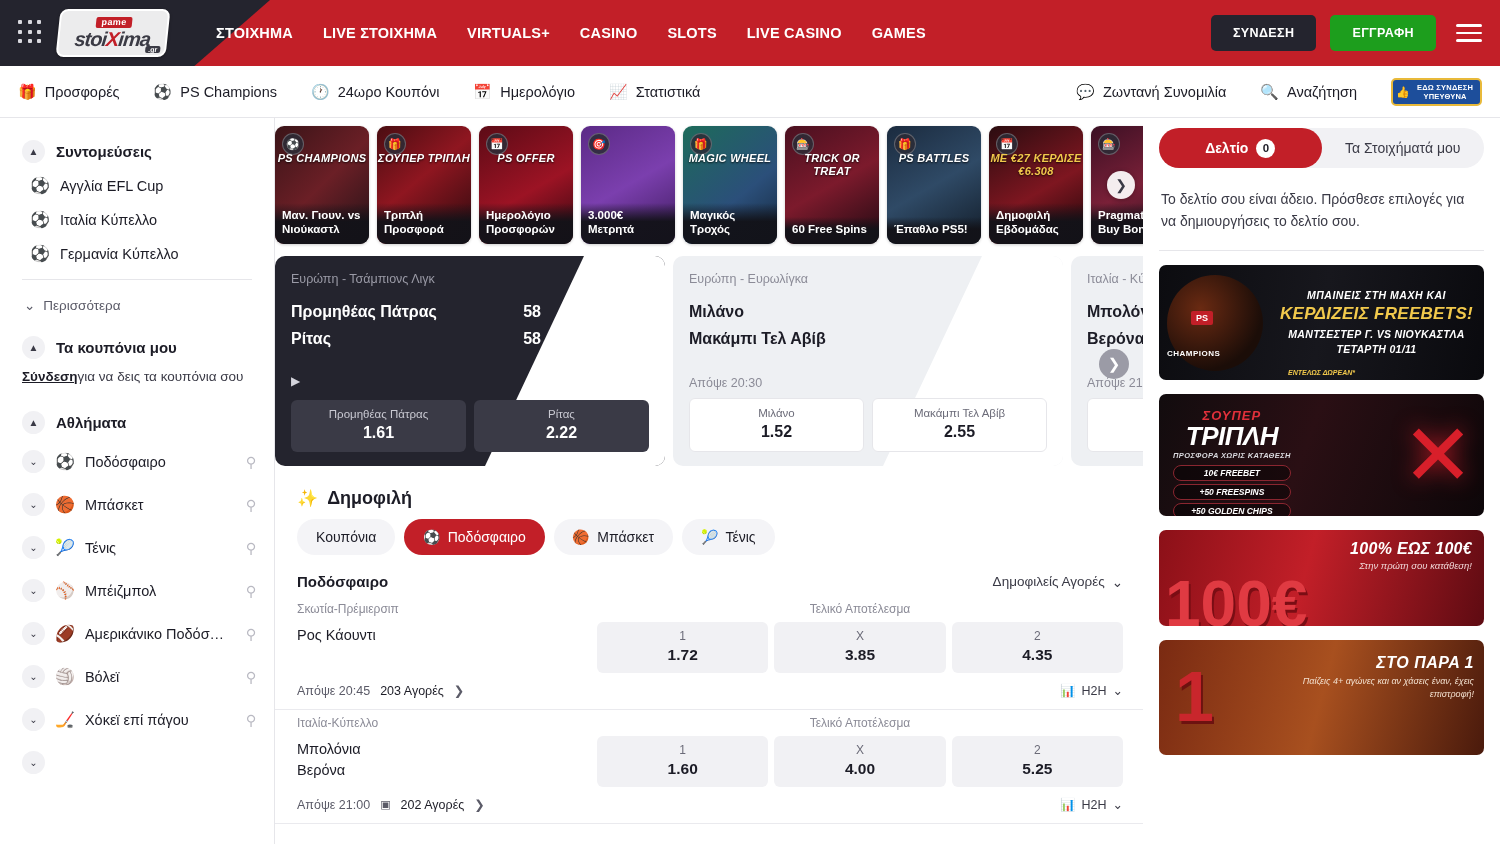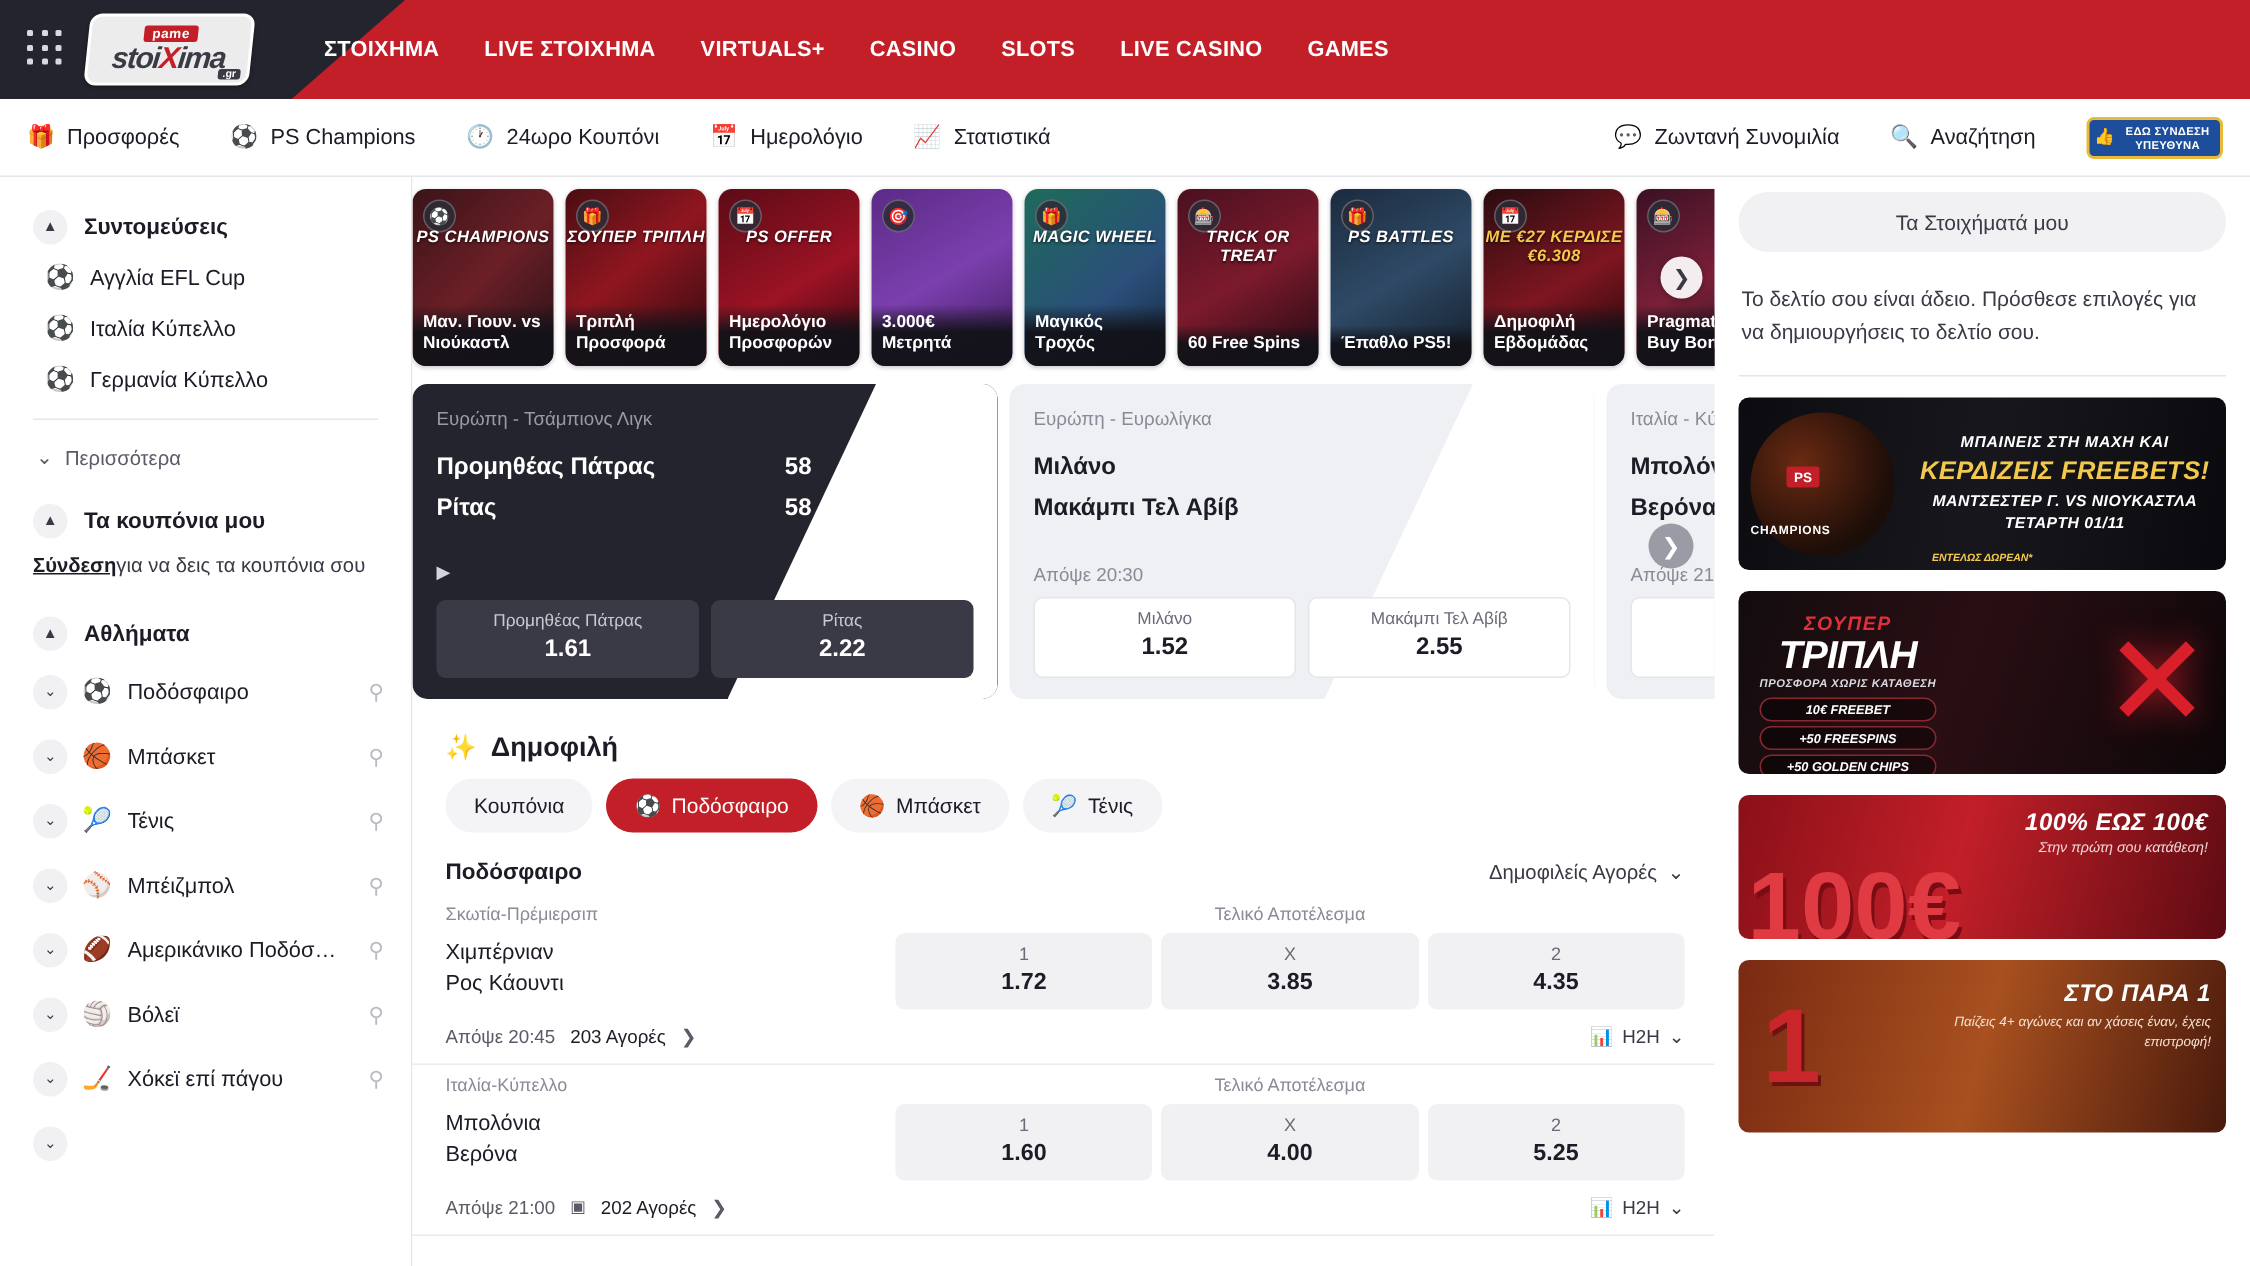--- a/index.html
+++ b/index.html
@@ -353,20 +353,29 @@
   <nav class="mainnav">
     <a>ΣΤΟΙΧΗΜΑ</a>
     <a>LIVE ΣΤΟΙΧΗΜΑ</a>
     <a>VIRTUALS+</a>
     <a>CASINO</a>
     <a>SLOTS</a>
     <a>LIVE CASINO</a>
     <a>GAMES</a>
   </nav>
 
+  <div class="topbar-right">
+    <button class="btn-login">ΣΥΝΔΕΣΗ</button>
+    <button class="btn-signup">ΕΓΓΡΑΦΗ</button>
+    <div class="burger">
+        <i></i>
+        <i></i>
+        <i></i>
+      </div>
+  </div>
 </div>
 
 <div class="subnav">
   <div class="subnav-left">
     <div class="subnav-item">
       <span class="sn-ico">🎁</span>
       <span>Προσφορές</span>
     </div>
     <div class="subnav-item">
       <span class="sn-ico">⚽</span>
@@ -636,21 +645,20 @@
       <span class="mk">
         <span>Δημοφιλείς Αγορές</span>
         <span>⌄</span>
       </span>
     </div>
 
     <div class="evrow">
       <div class="ev-top">
         <div class="ev-left">
           <div class="ev-league">Σκωτία-Πρέμιερσιπ</div>
-          <div class="ev-team">Χιμπέρνιαν</div>
           <div class="ev-team">Ρος Κάουντι</div>
         </div>
         <div class="ev-mid">
           <div class="ev-mkt">Τελικό Αποτέλεσμα</div>
           <div class="ev-odds">
             <div class="ev-odd">
               <div class="k">1</div>
               <div class="v">1.72</div>
             </div>
             <div class="ev-odd">
@@ -715,20 +723,24 @@
     </div>
 
     <div class="evrow">
       <div class="ev-league">&nbsp;</div>
     </div>
 
   </main>
 
   <aside class="rightcol">
     <div class="slip-tabs">
+      <div class="slip-tab active">
+        <span>Δελτίο</span>
+        <span class="slip-count">0</span>
+      </div>
       <div class="slip-tab">
         <span>Τα Στοιχήματά μου</span>
       </div>
     </div>
     <div class="slip-body">Το δελτίο σου είναι άδειο. Πρόσθεσε επιλογές για να δημιουργήσεις το δελτίο σου.</div>
 
     <div class="banner" style="background:linear-gradient(100deg,#0c0c10 0%,#17171d 50%,#0a0a0e 100%)">
       <div class="b-txt">
         <div class="b1">ΜΠΑΙΝΕΙΣ ΣΤΗ ΜΑΧΗ ΚΑΙ</div>
         <div class="b2">ΚΕΡΔΙΖΕΙΣ FREEBETS!</div>

